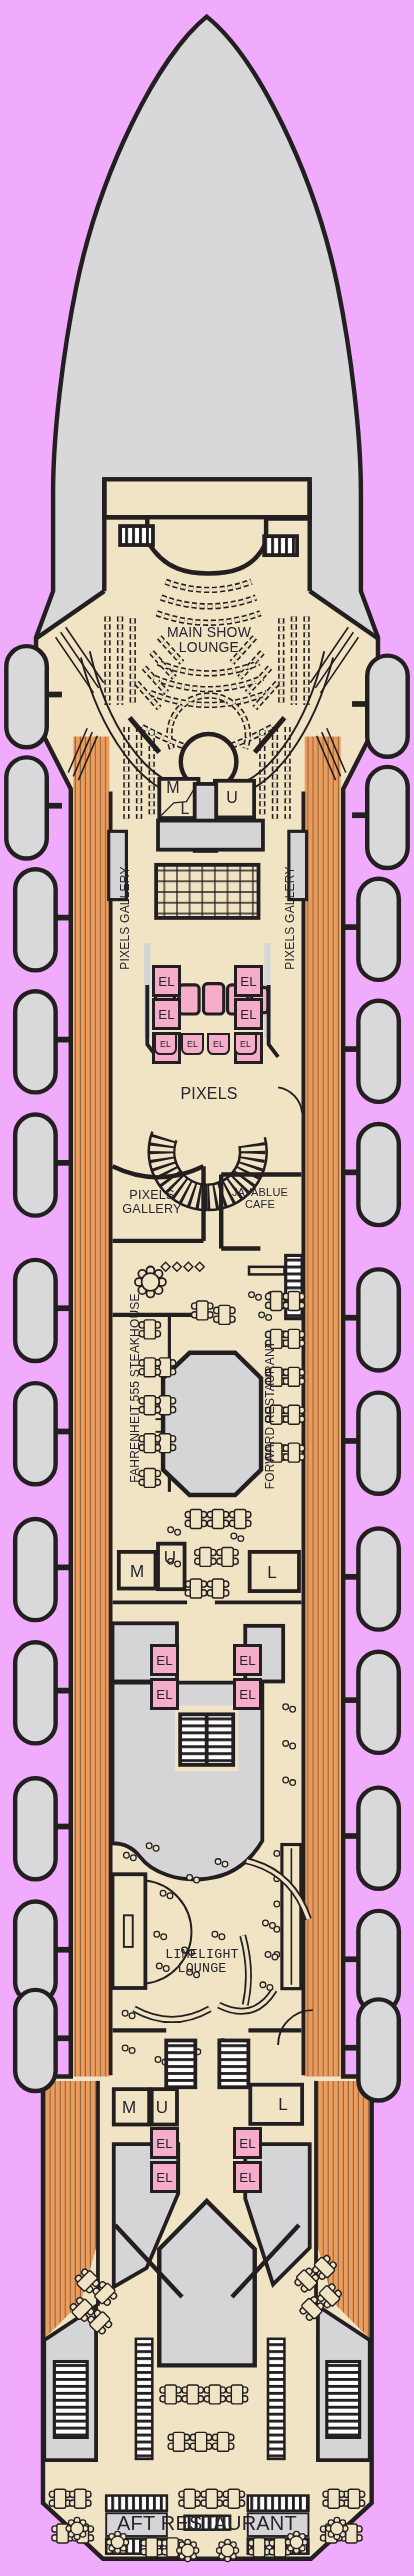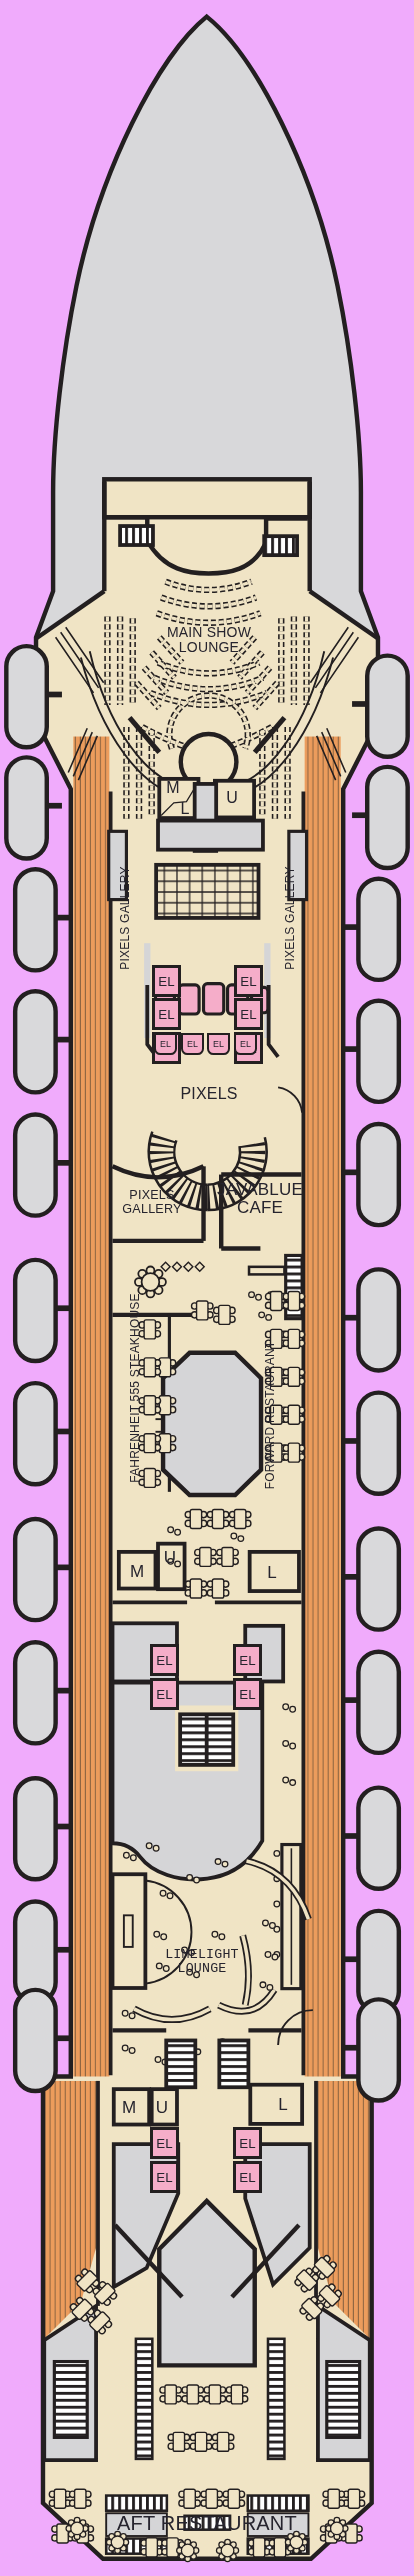--- a/index.html
+++ b/index.html
@@ -491,21 +491,21 @@
   </g>
 </svg>
 
 <div class="lbl" style="left:209px;top:640px;font-size:14px;width:114px;">MAIN SHOW
 LOUNGE</div>
 <div class="lbl v" style="left:125px;top:918px;font-size:12px;">PIXELS GALLERY</div>
 <div class="lbl v" style="left:290px;top:918px;font-size:12px;">PIXELS GALLERY</div>
 <div class="lbl" style="left:209px;top:1094px;font-size:16px;">PIXELS</div>
 <div class="lbl" style="left:152px;top:1203px;font-size:12.6px;">PIXELS
 GALLERY</div>
-<div class="lbl" style="left:260px;top:1199px;font-size:17px;">JAVABLUE
+<div class="lbl" style="left:260px;top:1199px;font-size:11px;">JAVABLUE
 CAFE</div>
 <div class="lbl v" style="left:135px;top:1388px;font-size:12px;">FAHRENHEIT 555 STEAKHOUSE</div>
 <div class="lbl v" style="left:270px;top:1415px;font-size:12px;">FORWARD RESTAURANT</div>
 <div class="lbl" style="left:202px;top:1962px;font-size:13.3px;font-family:Liberation Mono, monospace;">LIMELIGHT
 LOUNGE</div>
 <div class="lbl" style="left:207px;top:2524px;font-size:20px;">AFT RESTAURANT</div>
 
 <div class="stair-lbl" style="left:173px;top:788px;font-size:16px;">M</div>
 <div class="stair-lbl" style="left:185px;top:809px;font-size:16px;">L</div>
 <div class="stair-lbl" style="left:232px;top:798px;font-size:16px;">U</div>

